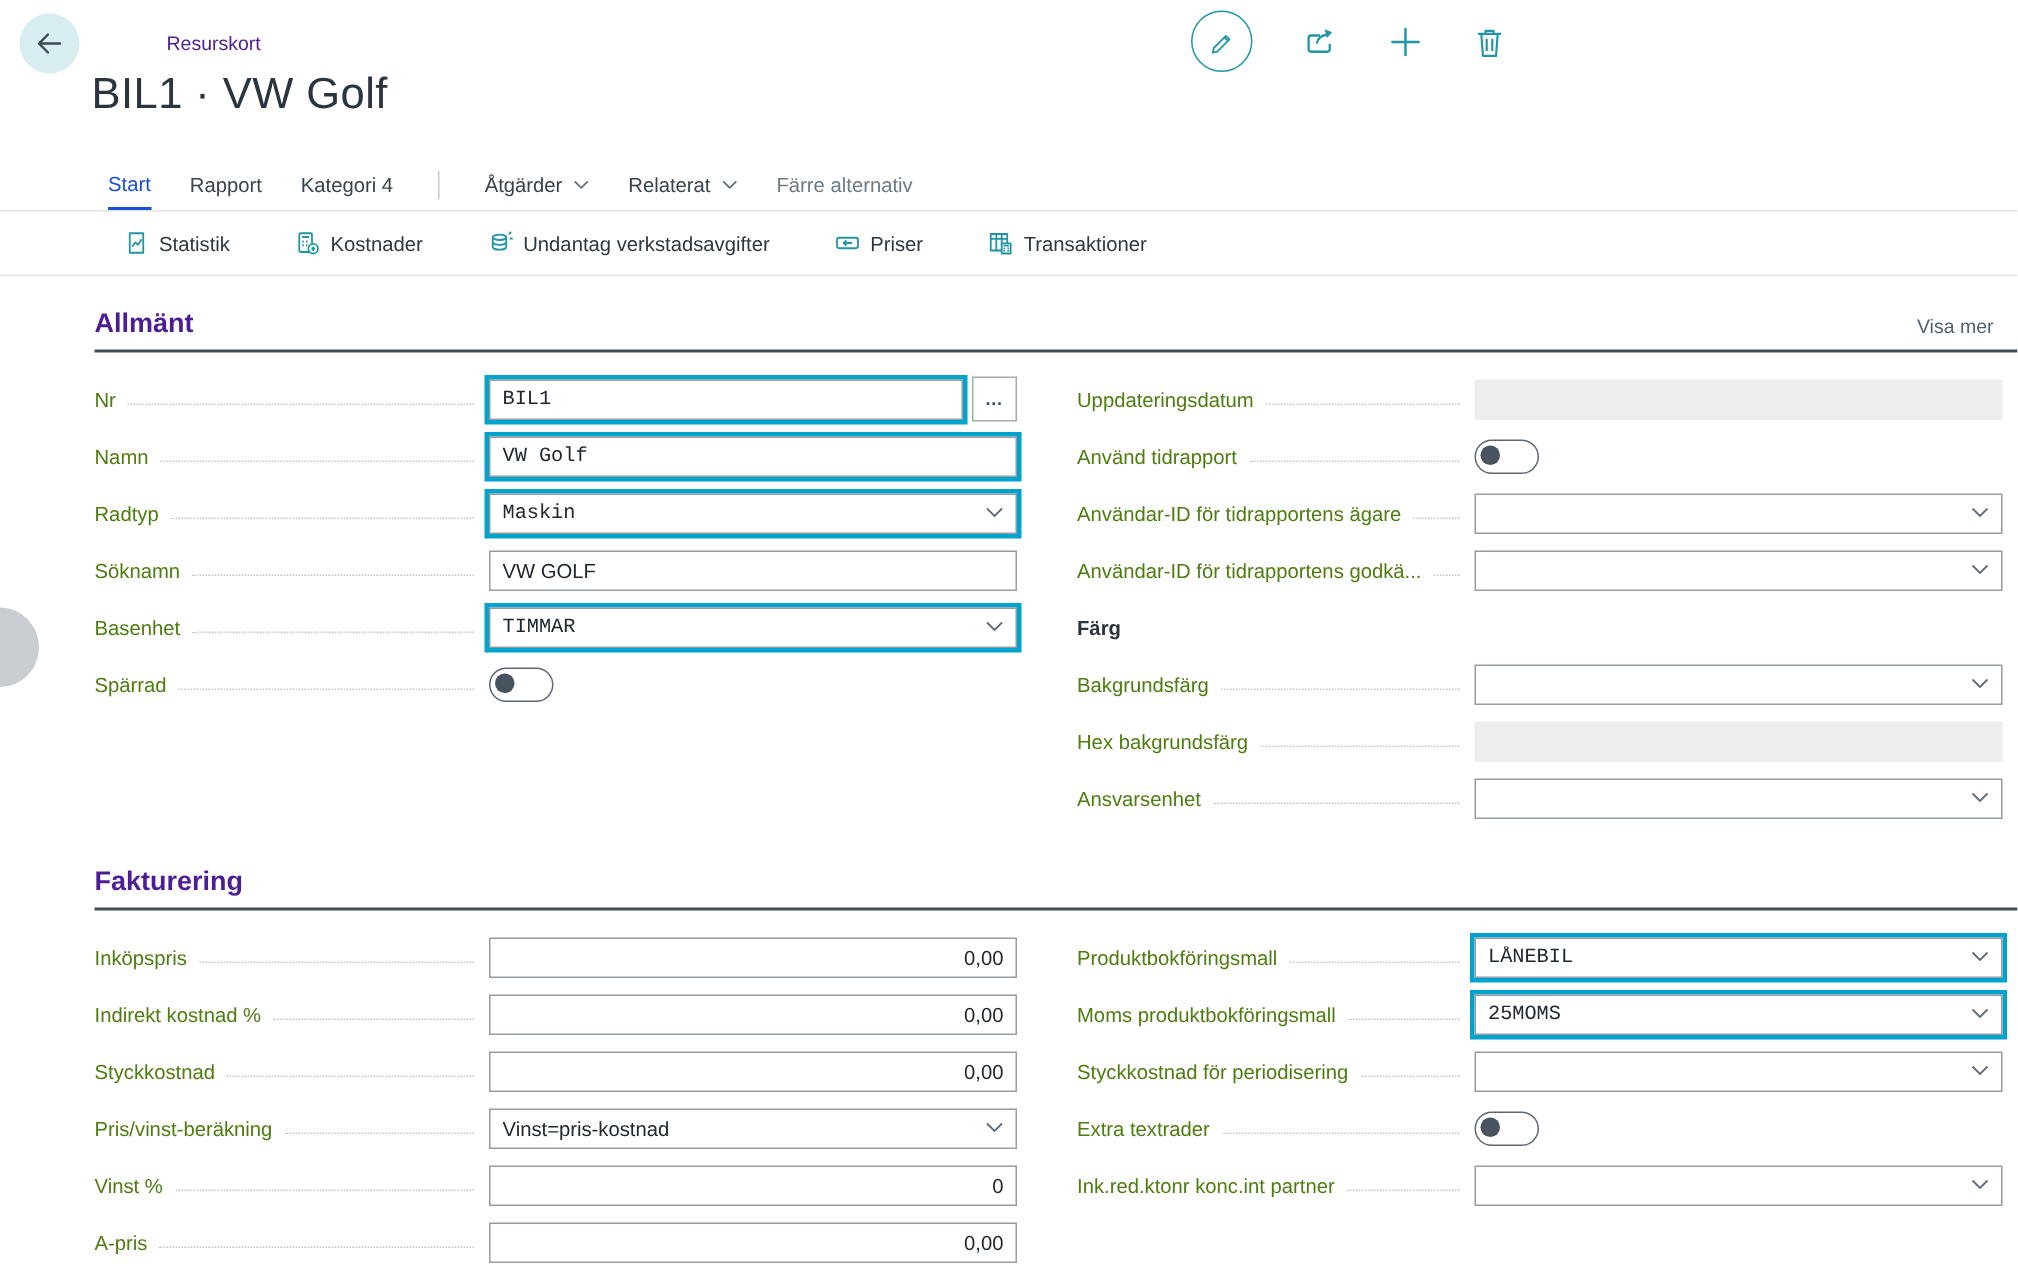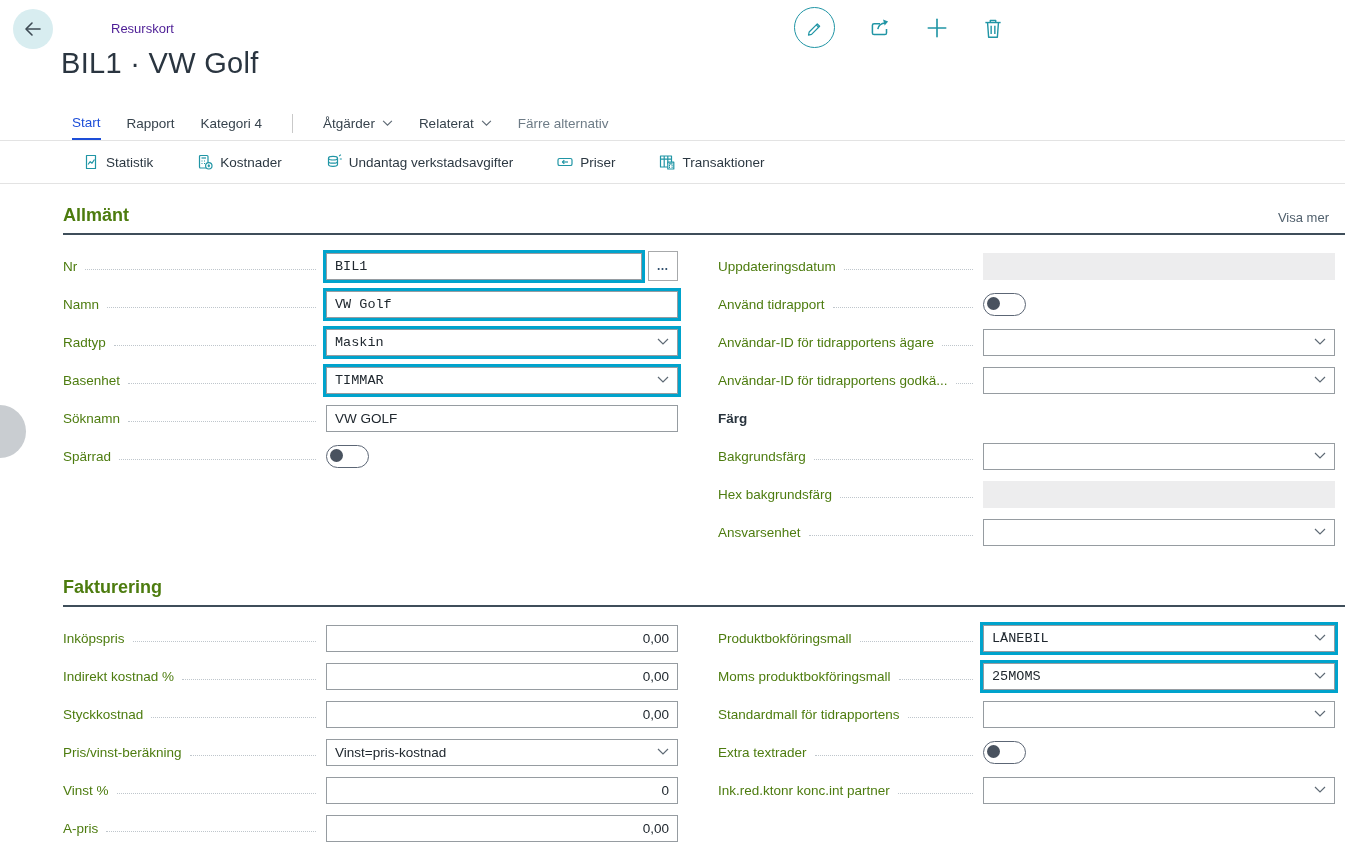--- a/index.html
+++ b/index.html
@@ -28,21 +28,21 @@
   .actionbar{position:absolute;top:141px;left:0;right:0;height:42px;display:flex;align-items:center;
     gap:32px;padding-left:77px;border-bottom:1px solid #e3e3e3;}
   .ab-item{display:flex;align-items:center;gap:7px;font-size:13.5px;color:#2c3842;background:none;border:none;cursor:pointer;
     font-family:"Liberation Sans",sans-serif;}
 
   
   .main{position:absolute;top:183px;left:0;right:0;}
   .sechead{margin:22px 0 0 63px;border-bottom:2px solid #3f4e5a;display:flex;justify-content:space-between;
     align-items:flex-end;padding-bottom:7px;}
   .sechead.second{margin-top:26px;}
-  .stitle{font-size:18px;font-weight:700;color:#4d7c0f;}
+  .stitle{font-size:18px;font-weight:700;color:#4c1d95;}
   .showmore{font-size:13px;color:#51606d;cursor:pointer;margin-right:10px;background:none;border:none;
     font-family:"Liberation Sans",sans-serif;}
   .fields{display:grid;grid-template-columns:615px 1fr;column-gap:40px;margin:12px 10px 0 63px;}
   .col{display:flex;flex-direction:column;}
   .row{display:flex;align-items:center;height:38px;}
   .flabel{font-size:13.5px;color:#4d7c0f;white-space:nowrap;flex-shrink:0;}
   .leader{flex:1;border-bottom:1px dotted #bfc6cc;height:1px;margin:6px 10px 0 8px;}
   .ctrl{width:352px;flex-shrink:0;display:flex;align-items:center;}
   .box{height:27px;border:1px solid #969ca1;background:#fff;box-sizing:border-box;width:100%;
     padding:0 8px;font-size:13.5px;color:#20282f;font-family:"Liberation Sans",sans-serif;}
@@ -229,41 +229,41 @@
               <span class="ddval">Maskin</span>
               <span>
                 <svg width="12" height="8" viewBox="0 0 12 8" fill="none" stroke="#5f6a75" stroke-width="1.2">
                     <path d="M1 1l5 5 5-5"></path>
                   </svg>
               </span>
             </span>
           </span>
         </div>
         <div class="row">
+          <label class="flabel">Söknamn</label>
+          <span class="leader"></span>
+          <span class="ctrl">
+            <input class="box" value="VW GOLF" style="">
+          </span>
+        </div>
+        <div class="row">
           <label class="flabel">Basenhet</label>
           <span class="leader"></span>
           <span class="ctrl">
             <span class="box dd hl">
               <span class="ddval">TIMMAR</span>
               <span>
                 <svg width="12" height="8" viewBox="0 0 12 8" fill="none" stroke="#5f6a75" stroke-width="1.2">
                     <path d="M1 1l5 5 5-5"></path>
                   </svg>
               </span>
             </span>
           </span>
         </div>
         <div class="row">
-          <label class="flabel">Söknamn</label>
-          <span class="leader"></span>
-          <span class="ctrl">
-            <input class="box" value="VW GOLF" style="">
-          </span>
-        </div>
-        <div class="row">
           <label class="flabel">Spärrad</label>
           <span class="leader"></span>
           <span class="ctrl">
             <span class="toggle">
                 <span class="knob"></span>
               </span>
           </span>
         </div>
       </div>
 
@@ -432,21 +432,21 @@
               <span class="ddval">25MOMS</span>
               <span>
                 <svg width="12" height="8" viewBox="0 0 12 8" fill="none" stroke="#5f6a75" stroke-width="1.2">
                     <path d="M1 1l5 5 5-5"></path>
                   </svg>
               </span>
             </span>
           </span>
         </div>
         <div class="row">
-          <label class="flabel">Standardmall för tidrapportens</label>
+          <label class="flabel">Styckkostnad för periodisering</label>
           <span class="leader"></span>
           <span class="ctrl">
             <span class="box dd">
               <span class="ddval"></span>
               <span>
                 <svg width="12" height="8" viewBox="0 0 12 8" fill="none" stroke="#5f6a75" stroke-width="1.2">
                     <path d="M1 1l5 5 5-5"></path>
                   </svg>
               </span>
             </span>

